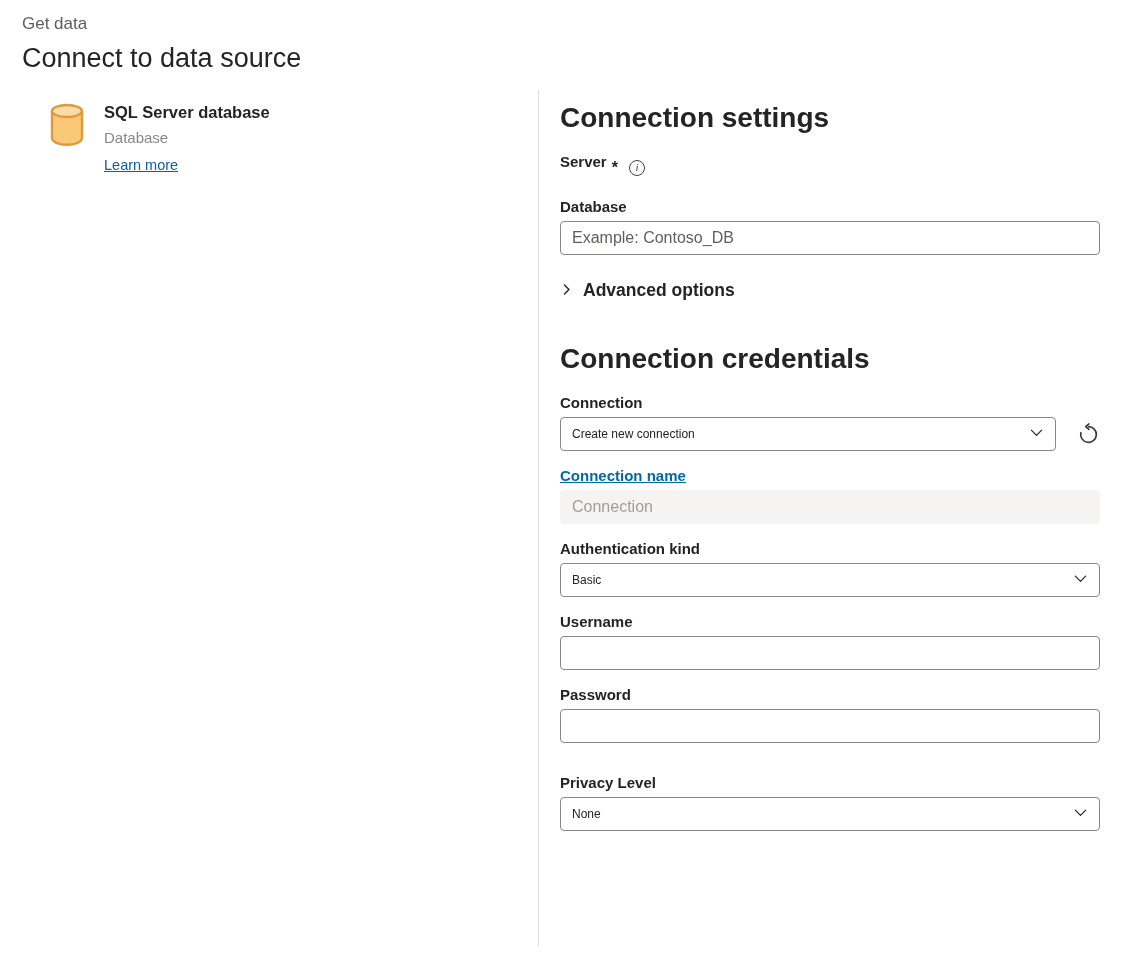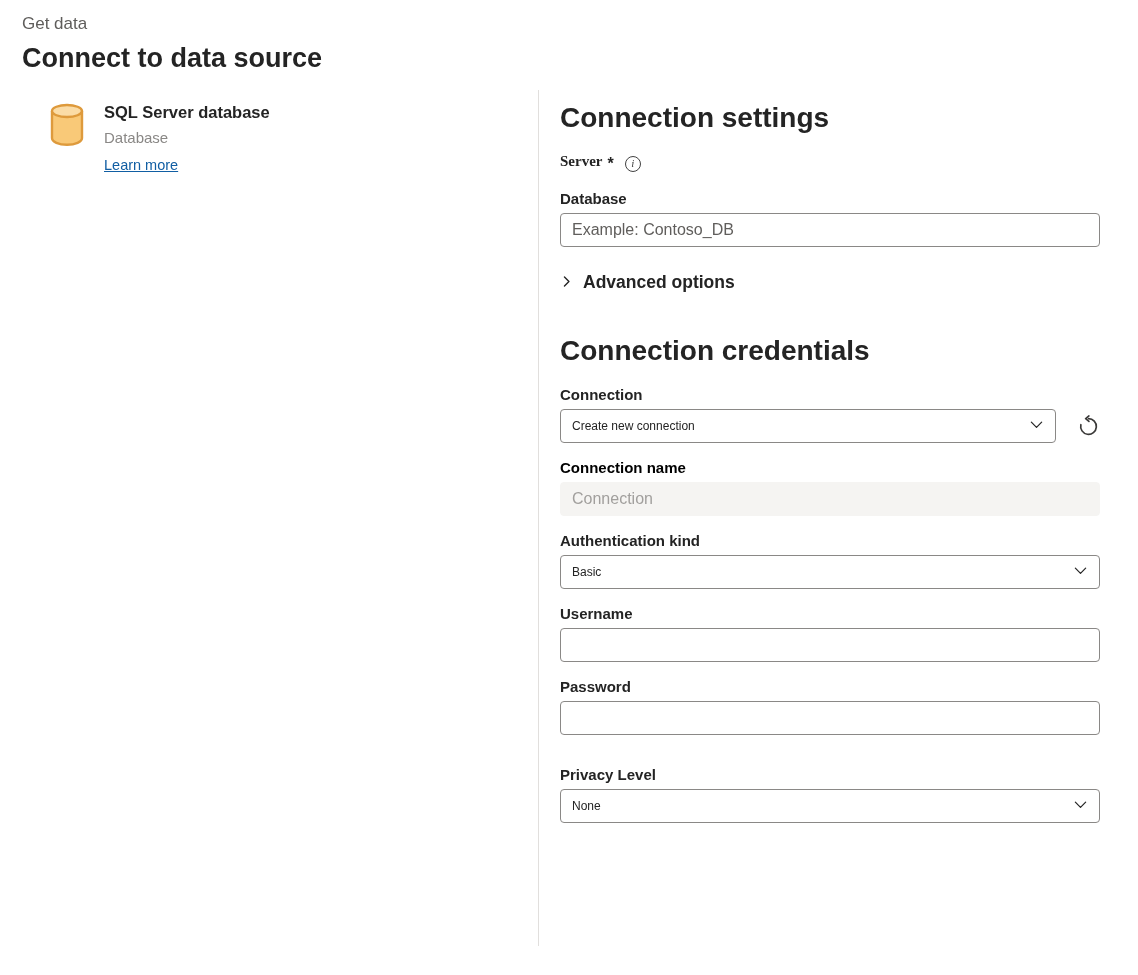--- a/index.html
+++ b/index.html
@@ -7,59 +7,59 @@
   body {
     font-family:"Liberation Sans", sans-serif;
     color:#242424;
     width:1138px;
   }
   .page { width:1138px; height:975px; overflow:hidden; background:#fff; }
 
   
   .header { padding:14px 0 0 22px; }
   .breadcrumb { font-size:17px; color:#5f5d5b; }
-  .page-title { font-size:27px; font-weight:700; margin-top:9px; color:#242424; }
+  .page-title { font-size:27px; font-weight:400; margin-top:9px; color:#242424; }
 
   
   .main { display:flex; align-items:stretch; margin-top:16px; height:856px;padding-left:27px; }
   .left-pane { width:511px; flex:0 0 511px; padding:13px 20px 0 22px; }
   .right-pane { flex:1; border-left:1px solid #e1dfdd; padding:10px 24px 0 21px; }
 
   
   .source-card { display:flex; gap:19px; }
   .source-name { font-size:16.5px; font-weight:700; color:#242424; }
   .source-type { font-size:15px; color:#8a8886; margin-top:7px; }
   .learn-more { display:inline-block; font-size:14.5px; color:#115ea3; text-decoration:underline; margin-top:11px; cursor:pointer; }
 
   
   .section-heading { font-size:28px; font-weight:700; color:#242424; margin:2px 0 19px; }
   .section-heading.credentials { margin-top:42px; }
 
   .field { width:540px; margin-bottom:16px; }
   .field-label { display:block; font-size:15px; font-weight:700; color:#242424; margin-bottom:6px; }
   .label-row { display:flex; align-items:center; gap:11px; margin-bottom:6px; }
-  .label-row .field-label { margin-bottom:4px;font-family:Liberation Serif, serif; }
+  .label-row .field-label { margin-bottom:12px; }
   .req-mark { font-weight:700; margin-left:-6px; }
 
   .info-icon {
     width:16px; height:16px; border:1px solid #424242; border-radius:50%;
     display:inline-flex; align-items:center; justify-content:center;
     font-family:"Liberation Serif", serif; font-style:italic;
     font-size:11px; line-height:1; color:#424242; cursor:pointer;
   }
 
   .text-input {
     width:100%; height:34px; border:1px solid #8a8886; border-radius:4px;
     padding:0 11px; font-size:16px; font-family:inherit; color:#242424;
     background:#fff; outline:none;
   }
   .text-input::placeholder { color:#605e5c; opacity:1; }
   .text-input.disabled { background:#f5f4f2; border-color:#f5f4f2; }
   .text-input.disabled::placeholder { color:#a19f9d; }
-  .field-label.disabled { color:#000000; }
+  .field-label.disabled { color:#0369a1;text-decoration:underline; }
 
   .select-box {
     width:100%; height:34px; border:1px solid #8a8886; border-radius:4px;
     display:flex; align-items:center; justify-content:space-between;
     padding:0 11px; font-size:12px; color:#242424; background:#fff; cursor:pointer;
   }
 
   .field-row { display:flex; align-items:flex-end; }
   .field-row .field-inner { width:540px; }
   .refresh-btn {

